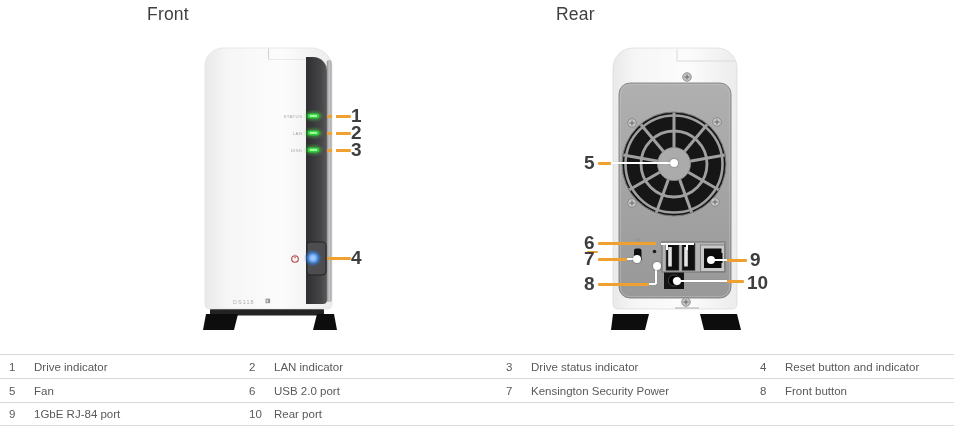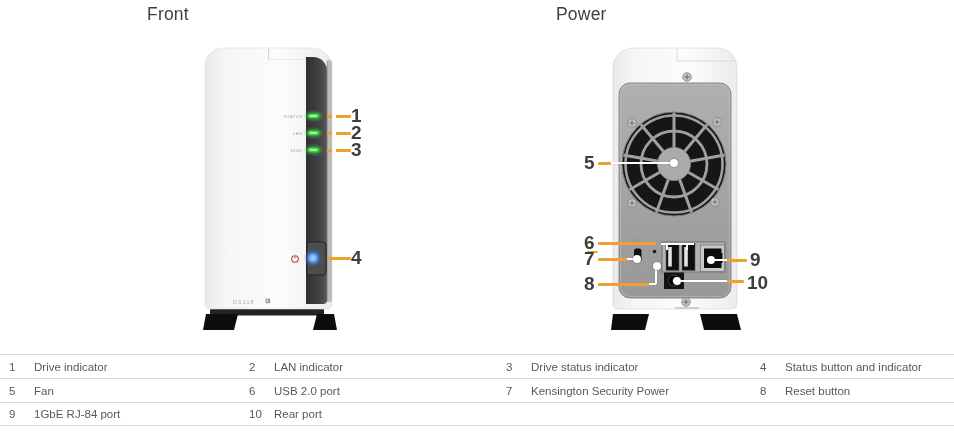--- a/index.html
+++ b/index.html
@@ -47,21 +47,21 @@
   .legend-row:last-child { border-bottom:1px solid #d9d9d9; }
   .legend-cell { display:flex; align-items:center; }
   .legend-cell .num { width:34px; padding-left:9px; }
 </style>
 </head>
 <body>
 
 <div class="stage">
 
   <div class="view-title front-title">Front</div>
-  <div class="view-title rear-title">Power</div>
+  <div class="view-title rear-title">Rear</div>
 
   <svg class="device-svg front-svg" viewBox="0 0 134 288">
     <defs>
       <linearGradient id="faceG" x1="0" y1="0" x2="1" y2="0">
         <stop offset="0" stop-color="#e9e9e9"></stop>
           <stop offset=".18" stop-color="#f6f6f6"></stop>
         <stop offset=".6" stop-color="#fcfcfc"></stop>
           <stop offset="1" stop-color="#ececec"></stop>
       </linearGradient>
       <linearGradient id="stripG" x1="0" y1="0" x2="1" y2="0">
@@ -260,39 +260,39 @@
       <div class="legend-cell">
         <span class="num">2</span>
         <span class="lbl">LAN indicator</span>
       </div>
       <div class="legend-cell">
         <span class="num">3</span>
         <span class="lbl">Drive status indicator</span>
       </div>
       <div class="legend-cell">
         <span class="num">4</span>
-        <span class="lbl">Status button and indicator</span>
+        <span class="lbl">Reset button and indicator</span>
       </div>
     </div>
     <div class="legend-row">
       <div class="legend-cell">
         <span class="num">5</span>
         <span class="lbl">Fan</span>
       </div>
       <div class="legend-cell">
         <span class="num">6</span>
         <span class="lbl">USB 2.0 port</span>
       </div>
       <div class="legend-cell">
         <span class="num">7</span>
         <span class="lbl">Kensington Security Power</span>
       </div>
       <div class="legend-cell">
         <span class="num">8</span>
-        <span class="lbl">Reset button</span>
+        <span class="lbl">Front button</span>
       </div>
     </div>
     <div class="legend-row">
       <div class="legend-cell">
         <span class="num">9</span>
         <span class="lbl">1GbE RJ-84 port</span>
       </div>
       <div class="legend-cell">
         <span class="num">10</span>
         <span class="lbl">Rear port</span>

